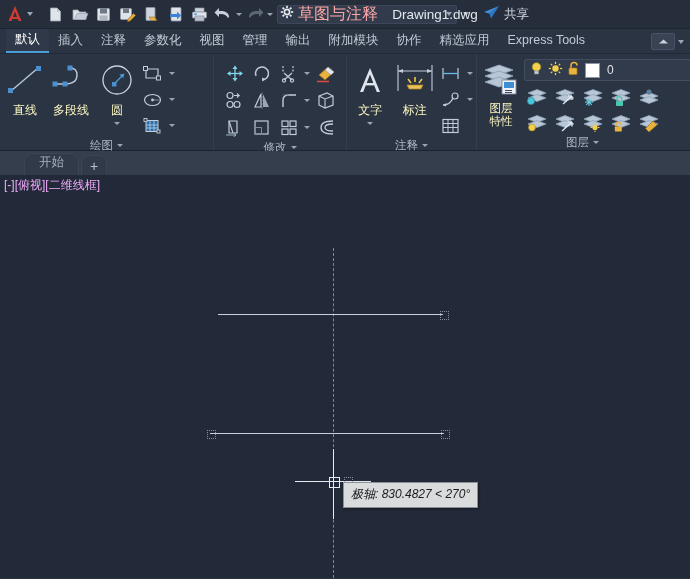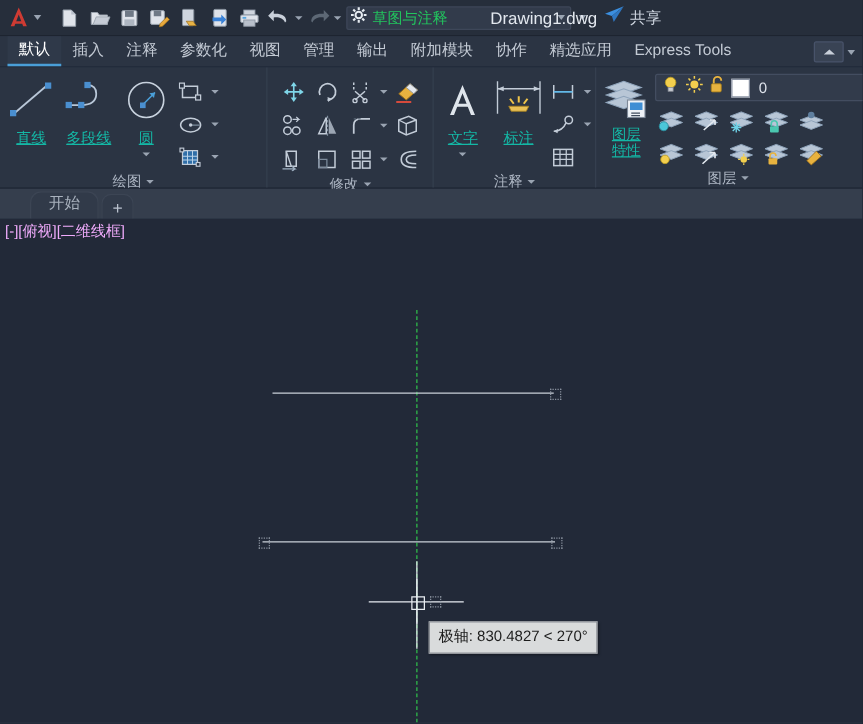--- a/index.html
+++ b/index.html
@@ -69,22 +69,22 @@
     height: 19px;
     margin-left: 4px;
     background: #323b4b;
     border: 1px solid #3e4759;
     border-radius: 2px;
     padding: 0 4px 0 2px;
     width: 180px;
     box-sizing: border-box;
   }
   .workspace-label {
-    font-size: 12px;
-    color: #22c55e;
+    font-size: 16px;
+    color: #fca5a5;
     margin-left: 4px;
     flex: 1;
     white-space: nowrap;
     overflow: hidden;
     font-family: Liberation Serif, serif;
   }
   .share-group {
     display: flex;
     align-items: center;
     margin-left: 14px;
@@ -175,21 +175,21 @@
   }
 
   .bigbtn {
     width: 46px;
     display: flex;
     flex-direction: column;
     align-items: center;
     cursor: default;
   }
   .bigbtn .glyph { height: 42px; display: flex; align-items: center; justify-content: center; }
-  .bigbtn .lbl { font-size: 12px; color: #14b8a6; margin-top: 1px; text-decoration: underline; }
+  .bigbtn .lbl { font-size: 12px; color: #fef9c3; margin-top: 1px; }
   .bigbtn .dd { height: 7px; display: flex; align-items: center; justify-content: center; margin-top: 1px; }
 
   .smallcol { display: flex; flex-direction: column; gap: 1px; padding-top: 2px; }
   .smallrow { display: flex; align-items: center; gap: 1px; }
   .sbtn {
     width: 26px; height: 25px;
     display: flex; align-items: center; justify-content: center;
     cursor: default;
   }
   .ddcell { width: 9px; display: flex; align-items: center; justify-content: center; }
@@ -945,15 +945,15 @@
 
     <div class="aperture" style="left:440px; top:136px;"></div>
     <div class="aperture" style="left:207px; top:255px;"></div>
     <div class="aperture" style="left:441px; top:255px;"></div>
 
     <div class="cross-h" style="left:295px; top:306px; width:76px;"></div>
     <div class="cross-v" style="left:333px; top:288px; height:36px;"></div>
     <div class="pickbox" style="left:329px; top:302px; width:9px; height:9px;"></div>
     <div class="aperture" style="left:344px; top:302px;"></div>
 
-    <div class="tooltip" style="left:343px; top:322px;">极轴: 830.4827 &lt; 270°</div>
+    <div class="tooltip" style="left:343px; top:307px;font-style:italic;">极轴: 830.4827 &lt; 270°</div>
   </div>
 </div>
 
 </body></html>

